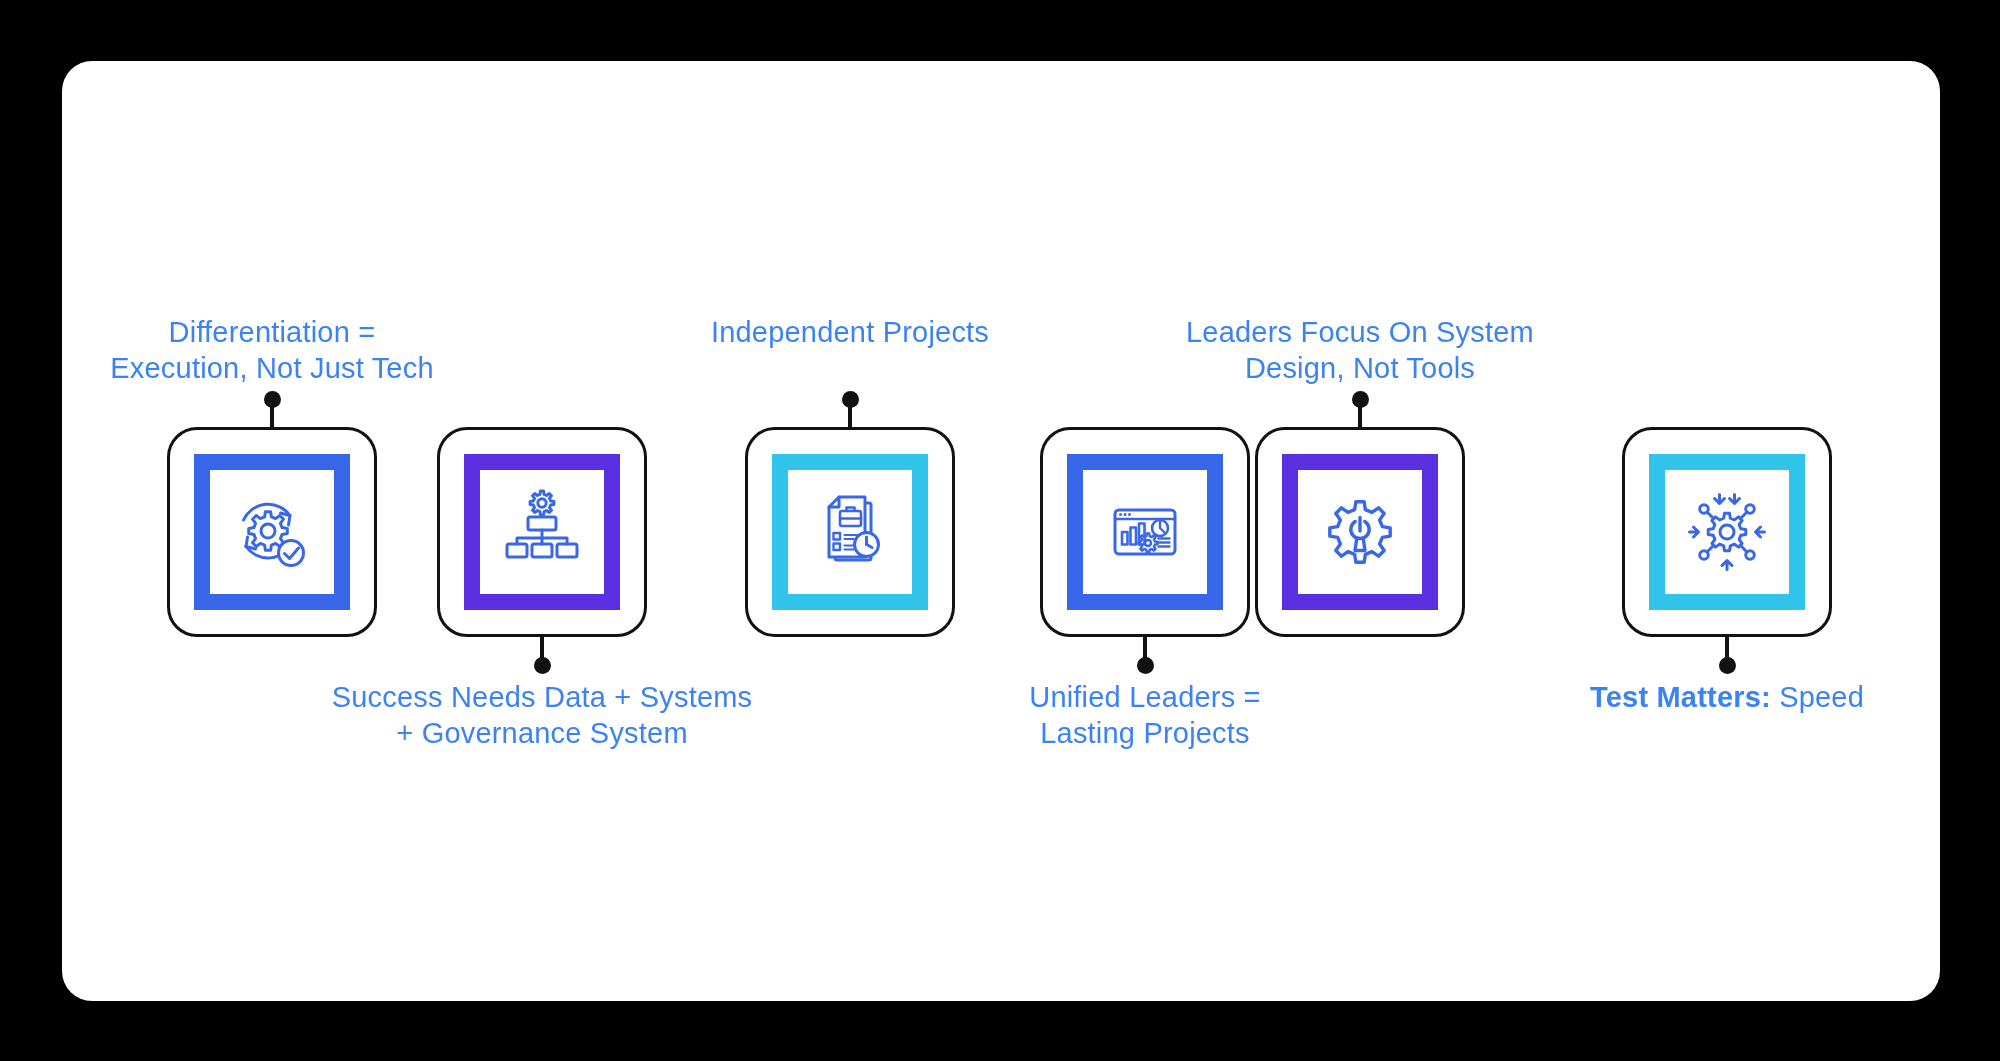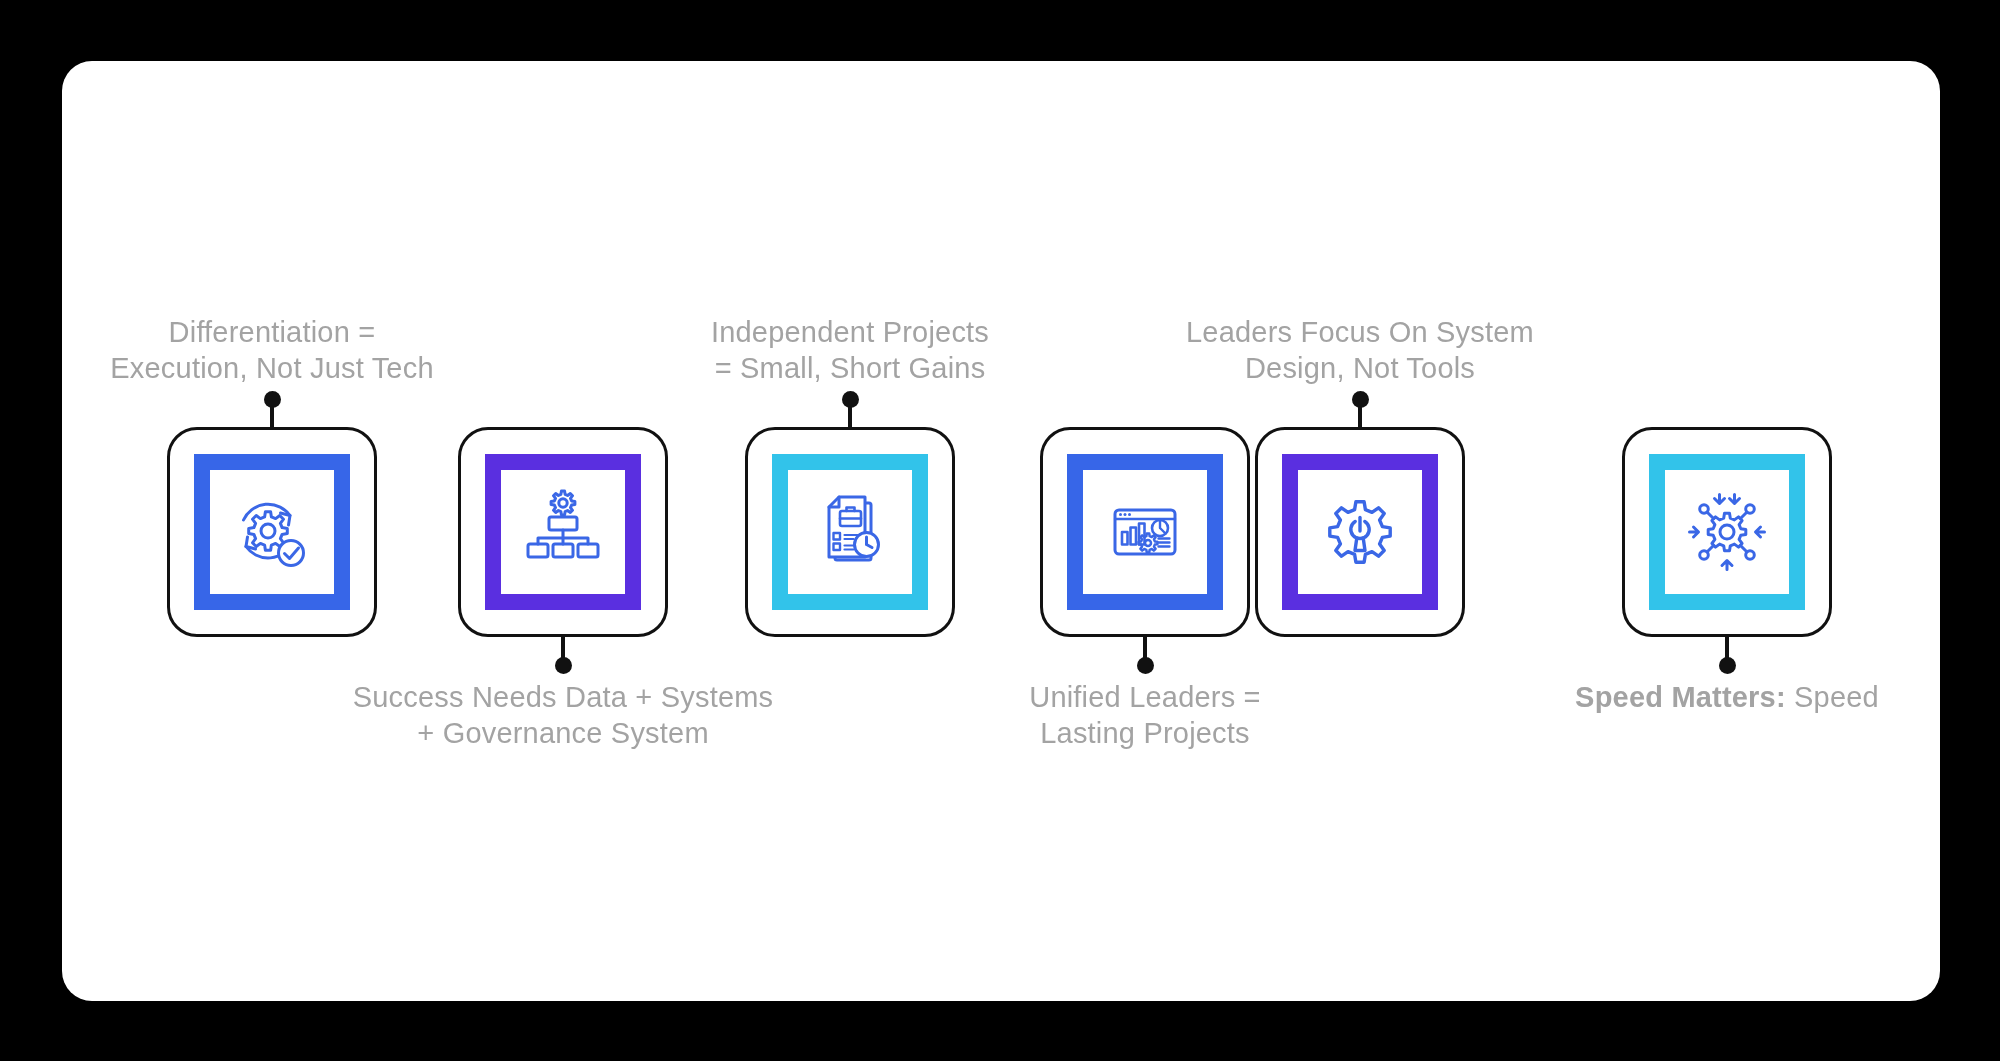--- a/index.html
+++ b/index.html
@@ -34,21 +34,21 @@
   .conn-line.above{top:399px;height:56px;}
   .conn-line.below{top:610px;height:56px;}
   .conn-dot{
     position:absolute;width:17px;height:17px;border-radius:50%;
     background:#111;left:calc(50% - 8.5px);
   }
   .conn-dot.above{top:391px;}
   .conn-dot.below{top:657px;}
   .label{
     position:absolute;width:540px;left:calc(50% - 270px);
-    text-align:center;font-size:29px;line-height:36px;color:#a3a3a3;
+    text-align:center;font-size:29px;line-height:36px;color:#3b82f6;
     letter-spacing:0.2px;
   }
   .label.above{top:314px;}
   .label.below{top:679px;}
   .label .seg-bold{font-weight:700;}
 </style>
 </head>
 <body>
 
 <div class="stage">
@@ -69,21 +69,21 @@
     <path d="M21.5,38 A27,27 0 0 1 68,33.5"></path>
     <path d="M68,33.5 l-9.5,-2.5 M68,33.5 l-1.5,9.5"></path>
     <path d="M70.5,60.5 A27,27 0 0 1 24,64.5"></path>
     <path d="M24,64.5 l9.5,2.5 M24,64.5 l1.5,-9.5"></path>
     <circle cx="69" cy="71" r="12.5" fill="#fff"></circle>
     <path d="M62.5,71.5 l5,5 l9,-10.5"></path>
             </svg>
           </div>
         </div>
       </div>
-      <div class="item" style="left: 458px;">
+      <div class="item" style="left: 437px;">
         <div class="label below">
           <div><span class="seg">Success Needs Data + Systems</span></div>
           <div><span class="seg">+ Governance System</span></div>
         </div>
         <div class="conn-dot below" style="background: rgb(17, 17, 17);"></div>
         <div class="conn-line below" style="background: rgb(17, 17, 17);"></div>
         <div class="tile">
           <div class="frame" style="border-color: rgb(90, 47, 224);">
             <svg viewBox="0 0 100 100" width="100" height="100" fill="none" stroke="#3A67E6" stroke-width="3" stroke-linecap="round" stroke-linejoin="round">
     <path d="M47.9,12.4 L 48.4,9.1 L 51.6,9.1 L 52.1,12.4 L 54.6,13.5 L 57.3,11.5 L 59.5,13.7 L 57.5,16.4 L 58.6,18.9 L 61.9,19.4 L 61.9,22.6 L 58.6,23.1 L 57.5,25.6 L 59.5,28.3 L 57.3,30.5 L 54.6,28.5 L 52.1,29.6 L 51.6,32.9 L 48.4,32.9 L 47.9,29.6 L 45.4,28.5 L 42.7,30.5 L 40.5,28.3 L 42.5,25.6 L 41.4,23.1 L 38.1,22.6 L 38.1,19.4 L 41.4,18.9 L 42.5,16.4 L 40.5,13.7 L 42.7,11.5 L 45.4,13.5 Z"></path>
@@ -93,21 +93,20 @@
     <rect x="15" y="62" width="20" height="13" rx="2"></rect>
     <rect x="40" y="62" width="20" height="13" rx="2"></rect>
     <rect x="65" y="62" width="20" height="13" rx="2"></rect>
             </svg>
           </div>
         </div>
       </div>
       <div class="item" style="left: 745px;">
         <div class="label above">
           <div><span class="seg">Independent Projects</span></div>
-          <div><span class="seg">= Small, Short Gains</span></div>
         </div>
         <div class="conn-dot above" style="background: rgb(17, 17, 17);"></div>
         <div class="conn-line above" style="background: rgb(17, 17, 17);"></div>
         <div class="tile">
           <div class="frame" style="border-color: rgb(50, 195, 234);">
             <svg viewBox="0 0 100 100" width="100" height="100" fill="none" stroke="#3A67E6" stroke-width="3" stroke-linecap="round" stroke-linejoin="round">
     <rect x="35" y="21" width="36" height="57" rx="2"></rect>
     <path d="M39,15 H65 V75 H29 V25 Z" fill="#fff"></path>
     <path d="M39,15 V25 H29"></path>
     <rect x="40" y="29" width="21" height="15" rx="2" stroke-width="2.6"></rect>
@@ -161,21 +160,21 @@
     <path d="M44.6,27.6 L 45.9,19.8 L 54.1,19.8 L 55.4,27.6 L 62.0,30.4 L 68.5,25.8 L 74.2,31.5 L 69.6,38.0 L 72.4,44.6 L 80.2,45.9 L 80.2,54.1 L 72.4,55.4 L 69.6,62.0 L 74.2,68.5 L 68.5,74.2 L 62.0,69.6 L 55.4,72.4 L 54.1,80.2 L 45.9,80.2 L 44.6,72.4 L 38.0,69.6 L 31.5,74.2 L 25.8,68.5 L 30.4,62.0 L 27.6,55.4 L 19.8,54.1 L 19.8,45.9 L 27.6,44.6 L 30.4,38.0 L 25.8,31.5 L 31.5,25.8 L 38.0,30.4 Z" stroke-width="3.4"></path>
     <path d="M45.2,39.5 A9.2,9.2 0 1 0 54.8,39.5" stroke-width="3.4"></path>
     <path d="M50,35.5 V49" stroke-width="3.4"></path>
     <path d="M46.8,56 L45,68.5 H55 L53.2,56" stroke-width="3.4"></path>
             </svg>
           </div>
         </div>
       </div>
       <div class="item" style="left: 1622px;">
         <div class="label below">
-          <div><span class="seg-bold">Speed Matters:</span><span class="seg"> Speed</span></div>
+          <div><span class="seg-bold">Test Matters:</span><span class="seg"> Speed</span></div>
         </div>
         <div class="conn-dot below" style="background: rgb(17, 17, 17);"></div>
         <div class="conn-line below" style="background: rgb(17, 17, 17);"></div>
         <div class="tile">
           <div class="frame" style="border-color: rgb(50, 195, 234);">
             <svg viewBox="0 0 100 100" width="100" height="100" fill="none" stroke="#3A67E6" stroke-width="3" stroke-linecap="round" stroke-linejoin="round">
     <path d="M46.7,36.2 L 47.5,31.2 L 52.5,31.2 L 53.3,36.2 L 57.4,37.9 L 61.5,34.9 L 65.1,38.5 L 62.1,42.6 L 63.8,46.7 L 68.8,47.5 L 68.8,52.5 L 63.8,53.3 L 62.1,57.4 L 65.1,61.5 L 61.5,65.1 L 57.4,62.1 L 53.3,63.8 L 52.5,68.8 L 47.5,68.8 L 46.7,63.8 L 42.6,62.1 L 38.5,65.1 L 34.9,61.5 L 37.9,57.4 L 36.2,53.3 L 31.2,52.5 L 31.2,47.5 L 36.2,46.7 L 37.9,42.6 L 34.9,38.5 L 38.5,34.9 L 42.6,37.9 Z"></path>
     <circle cx="50" cy="50" r="7"></circle>
     <path d="M36.5,36.5 L30,30 M63.5,36.5 L70,30 M36.5,63.5 L30,70 M63.5,63.5 L70,70"></path>
     <circle cx="27" cy="27" r="4.3"></circle>

